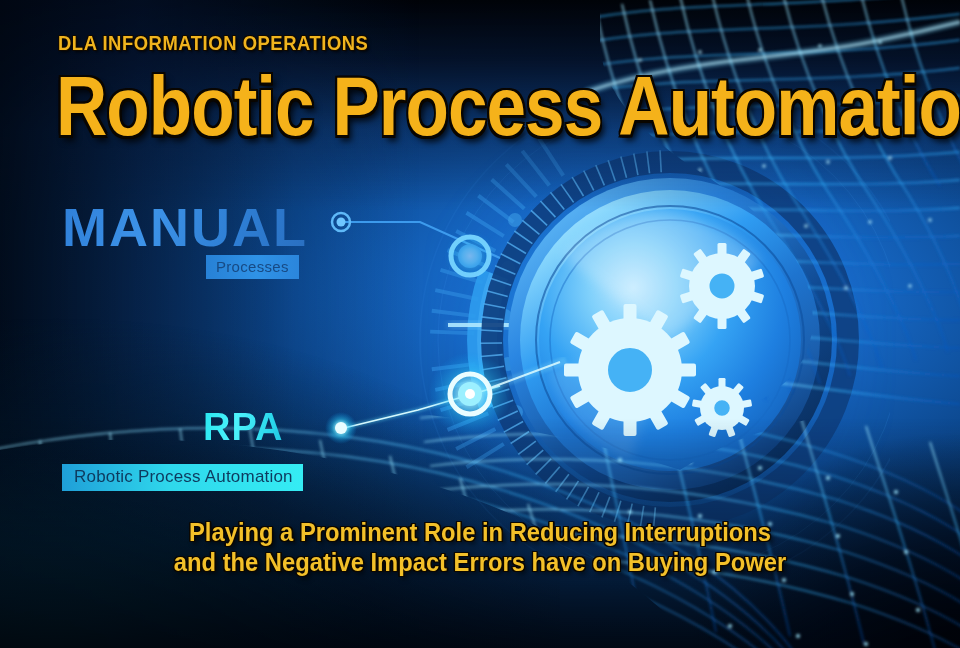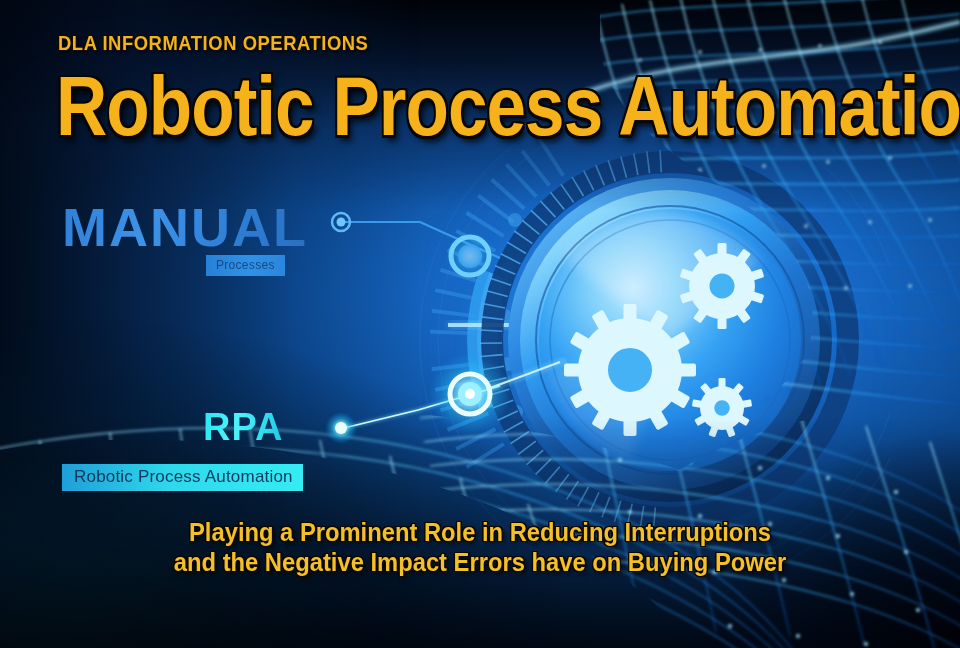--- a/index.html
+++ b/index.html
@@ -86,21 +86,21 @@
     font-size:54px; font-weight:bold; letter-spacing:2px;
     background:linear-gradient(105deg, #2f7fd8 0%, #3d93e8 35%, #2e7ed4 70%, #2a6fc0 100%);
     -webkit-background-clip:text; background-clip:text;
     color:transparent; -webkit-text-fill-color:transparent;
     font-family:"Liberation Sans", sans-serif;
   }
   .manual-box {
     position:absolute; left:206px; top:255px;
     background:linear-gradient(to right, #2781d6 0%, #2f92e6 55%, #2b86dc 100%);
     padding:3px 10px 4px 10px;
-    font-size:12px; color:#174a84; font-weight:normal;
+    font-size:15px; color:#174a84; font-weight:normal;
     letter-spacing:0.3px;
   }
 
   .rpa-label {
     position:absolute; left:203px; top:406px;
     font-size:38px; font-weight:bold; letter-spacing:1px;
     background:linear-gradient(100deg, #27e6f0 0%, #4df3fb 40%, #2bd8ec 80%, #21c7e2 100%);
     -webkit-background-clip:text; background-clip:text;
     color:transparent; -webkit-text-fill-color:transparent;
     text-shadow:0 0 14px rgba(40,230,250,0.0);

